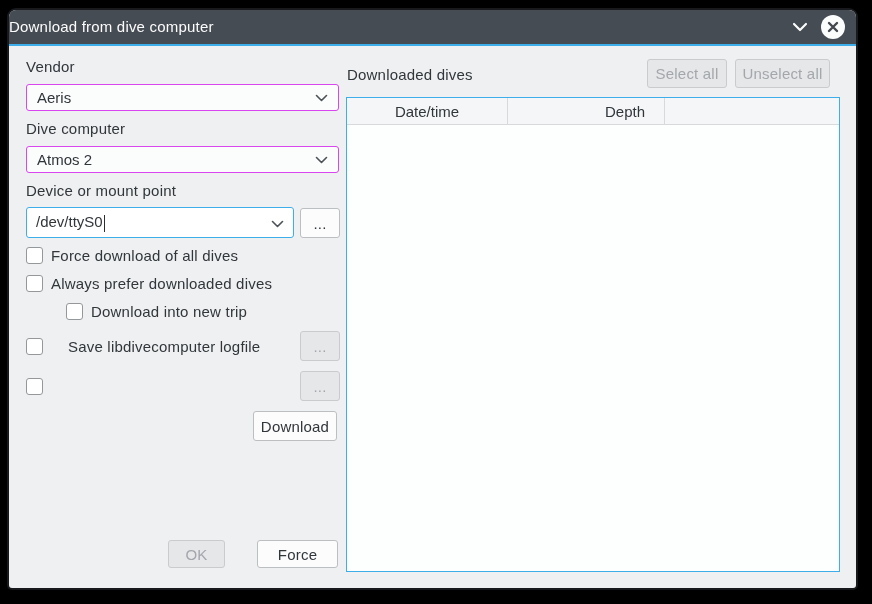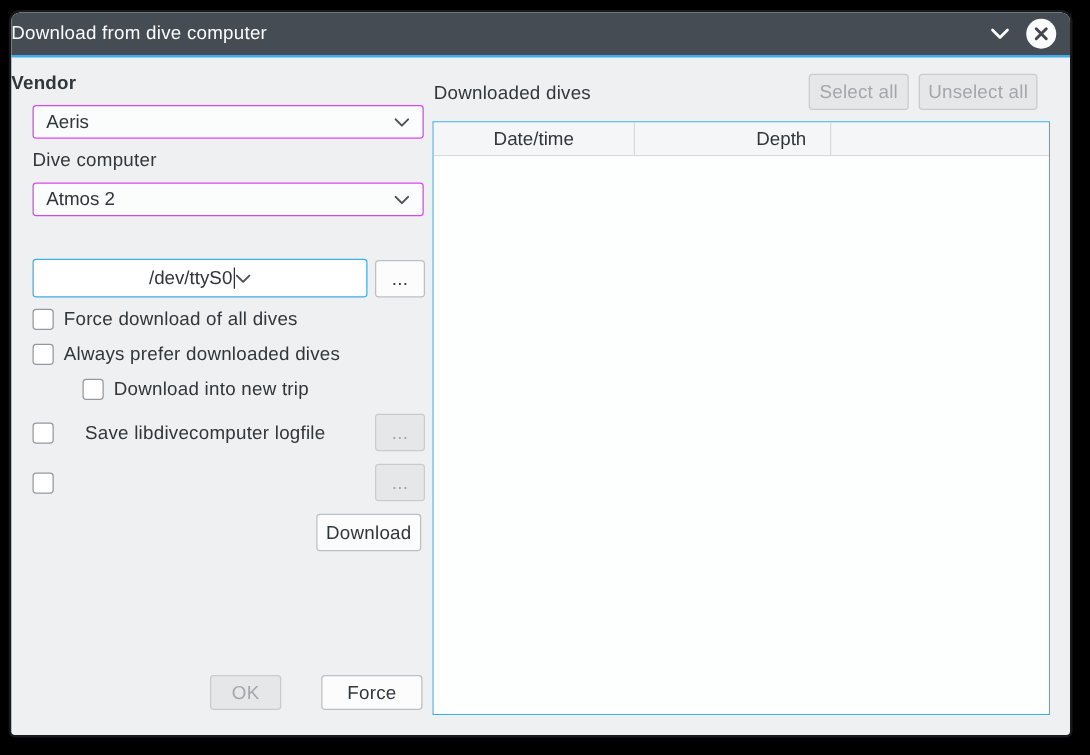--- a/index.html
+++ b/index.html
@@ -41,21 +41,21 @@
     position: absolute; left: 17px; width: 313px; height: 27px;
     background: #fbfcfc; border: 1px solid #d946ef; border-radius: 3px;
     display: flex; align-items: center; justify-content: space-between;
     padding: 0 10px; font-size: 15px; color: #31363b;
   }
   .combo .chev { display: flex; align-items: center; }
 
   .device-input {
     position: absolute; left: 17px; top: 197px; width: 268px; height: 31px;
     background: #ffffff; border: 1px solid #3daee9; border-radius: 3px;
-    display: flex; align-items: center; justify-content: center;
+    display: flex; align-items: center; justify-content: space-between;
     padding: 0 9px; font-size: 15px; color: #31363b;
   }
   .caret { display: inline-block; width: 1px; height: 17px; background: #2a2e32; vertical-align: middle; margin-left: 1px; }
 
   .btn {
     position: absolute; background: #fcfcfc; border: 1px solid #bcbfc1; border-radius: 3px;
     font-size: 15px; color: #31363b; display: flex; align-items: center; justify-content: center;
     letter-spacing: 0.2px;
   }
   .btn.disabled { background: #e6e7e9; border-color: #c9cbcd; color: #a3a7ab; }
@@ -104,40 +104,41 @@
       </span>
       <span class="close-btn">
         <svg width="12" height="12" viewBox="0 0 12 12">
             <path d="M2 2 L10 10 M10 2 L2 10" stroke="#43484e" stroke-width="2.4" stroke-linecap="round"></path>
           </svg>
       </span>
     </div>
   </div>
   <div class="accent-line"></div>
 
-  <div class="field-label" style="left:0; top:48px;font-weight:bold;">Vendor</div>
+  <div class="field-label" style="left:17px; top:48px;">Vendor</div>
   <div class="combo" style="top:74px;">
     <span>Aeris</span>
     <span class="chev">
       <svg width="13" height="8" viewBox="0 0 13 8">
           <polyline points="1.5,1.5 6.5,6.5 11.5,1.5" fill="none" stroke="#4d5257" stroke-width="1.6" stroke-linecap="round" stroke-linejoin="round"></polyline>
         </svg>
     </span>
   </div>
 
   <div class="field-label" style="left:17px; top:110px;">Dive computer</div>
   <div class="combo" style="top:136px;">
     <span>Atmos 2</span>
     <span class="chev">
       <svg width="13" height="8" viewBox="0 0 13 8">
           <polyline points="1.5,1.5 6.5,6.5 11.5,1.5" fill="none" stroke="#4d5257" stroke-width="1.6" stroke-linecap="round" stroke-linejoin="round"></polyline>
         </svg>
     </span>
   </div>
 
+  <div class="field-label" style="left:17px; top:172px;">Device or mount point</div>
   <div class="device-input">
     <span><span>/dev/ttyS0</span><span class="caret"></span></span>
     <span class="chev">
       <svg width="13" height="8" viewBox="0 0 13 8">
           <polyline points="1.5,1.5 6.5,6.5 11.5,1.5" fill="none" stroke="#4d5257" stroke-width="1.6" stroke-linecap="round" stroke-linejoin="round"></polyline>
         </svg>
     </span>
   </div>
   <div class="btn browse-btn" style="left:291px; top:198px;">...</div>
 

